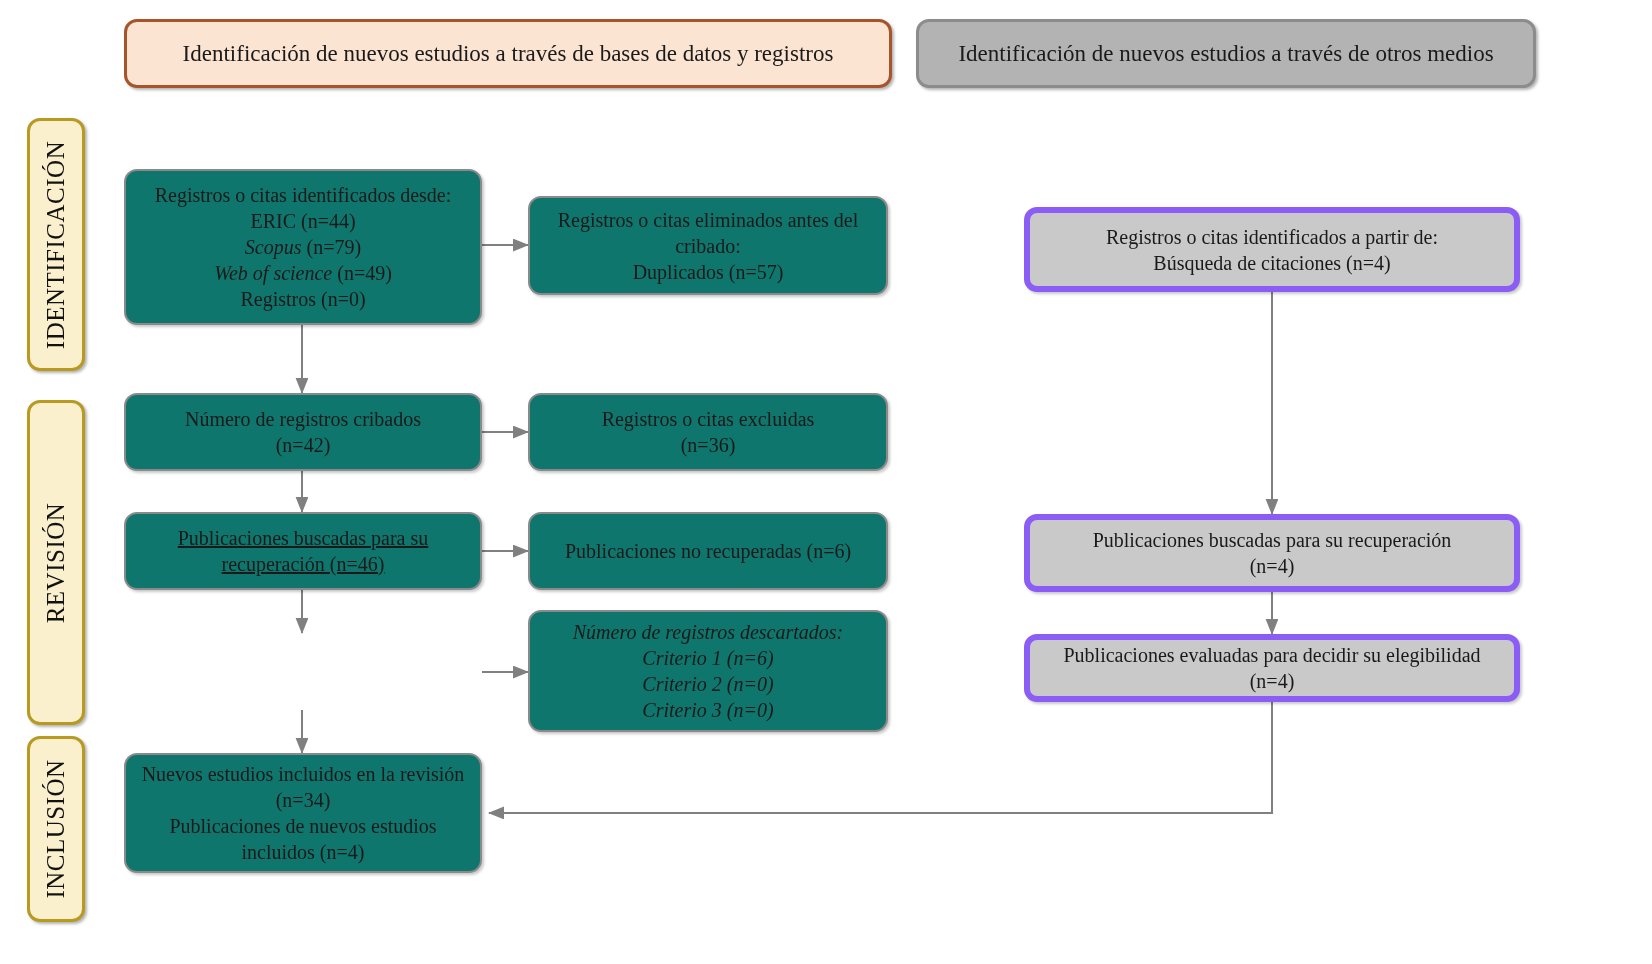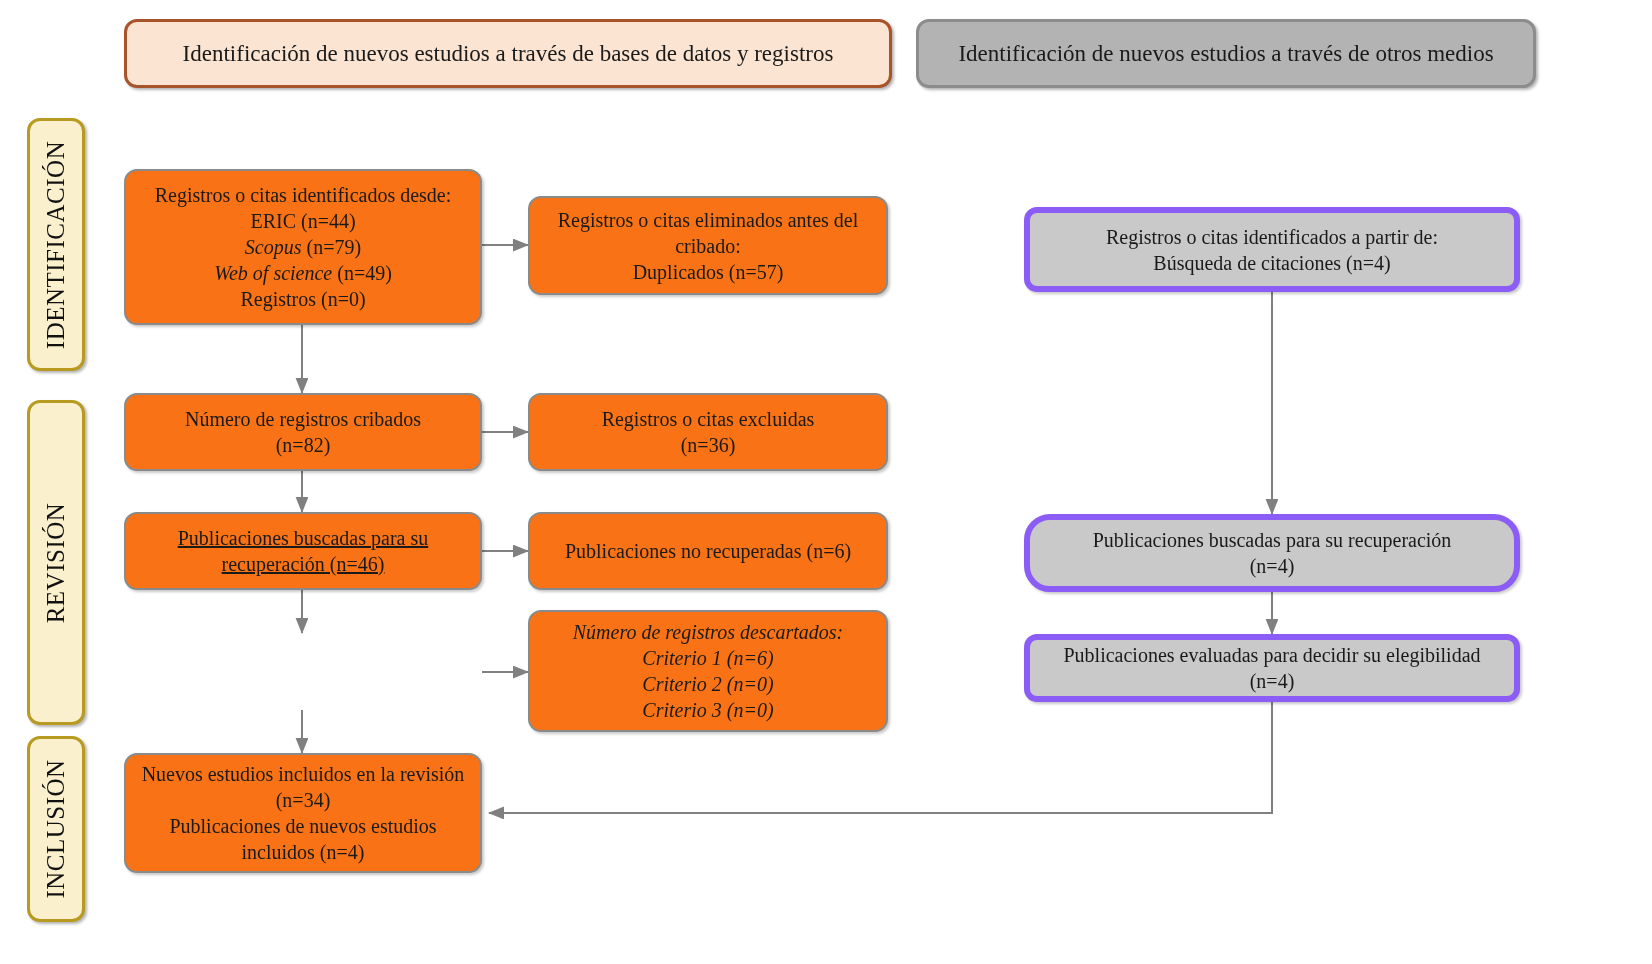--- a/index.html
+++ b/index.html
@@ -76,21 +76,21 @@
     transform: translate(-50%, -50%) rotate(-90deg);
     transform-origin: center center;
     white-space: nowrap;
     font-size: 25px;
     letter-spacing: 0.5px;
     color: #111;
   }
 
   
   .node-light {
-    background: #f97316;
+    background: #0f766e;
     border: 2px solid #8a8a8a;
     font-size: 20px;
     box-shadow: 2px 2px 3px rgba(0,0,0,0.22);
   }
   
   .node-dark {
     background: #c9c9c9;
     border: 6px solid #8b5cf6;
     font-size: 20px;
     box-shadow: 2px 2px 3px rgba(0,0,0,0.22);
@@ -159,21 +159,21 @@
     <span class="txt"><span>Registros o citas identificados desde:</span><br><span>ERIC (n=44)</span><br><span class="ital">Scopus</span><span> (n=79)</span><br><span class="ital">Web of science</span><span> (n=49)</span><br><span>Registros (n=0)</span></span>
   </div>
 
   <div class="box node-light" style="left:528px; top:196px; width:360px; height:99px;">
     <span class="txt">Registros o citas eliminados antes del cribado:
 Duplicados (n=57)</span>
   </div>
 
   <div class="box node-light" style="left:124px; top:393px; width:358px; height:78px;">
     <span class="txt">Número de registros cribados
-(n=82)</span>
+(n=42)</span>
   </div>
 
   <div class="box node-light" style="left:528px; top:393px; width:360px; height:78px;">
     <span class="txt">Registros o citas excluidas
 (n=36)</span>
   </div>
 
   <div class="box node-light" style="left:124px; top:512px; width:358px; height:78px;text-decoration:underline;">
     <span class="txt">Publicaciones buscadas para su recuperación (n=46)</span>
   </div>
@@ -193,21 +193,21 @@
   <div class="box node-light" style="left:124px; top:753px; width:358px; height:120px;">
     <span class="txt">Nuevos estudios incluidos en la revisión (n=34)
 Publicaciones de nuevos estudios incluidos (n=4)</span>
   </div>
 
   <div class="box node-dark" style="left:1024px; top:207px; width:496px; height:85px;">
     <span class="txt">Registros o citas identificados a partir de:
 Búsqueda de citaciones (n=4)</span>
   </div>
 
-  <div class="box node-dark" style="left:1024px; top:514px; width:496px; height:78px;border-radius:26px;">
+  <div class="box node-dark" style="left:1024px; top:514px; width:496px; height:78px;">
     <span class="txt">Publicaciones buscadas para su recuperación
 (n=4)</span>
   </div>
 
   <div class="box node-dark" style="left:1024px; top:634px; width:496px; height:68px;">
     <span class="txt">Publicaciones evaluadas para decidir su elegibilidad
 (n=4)</span>
   </div>
 
 </div>

